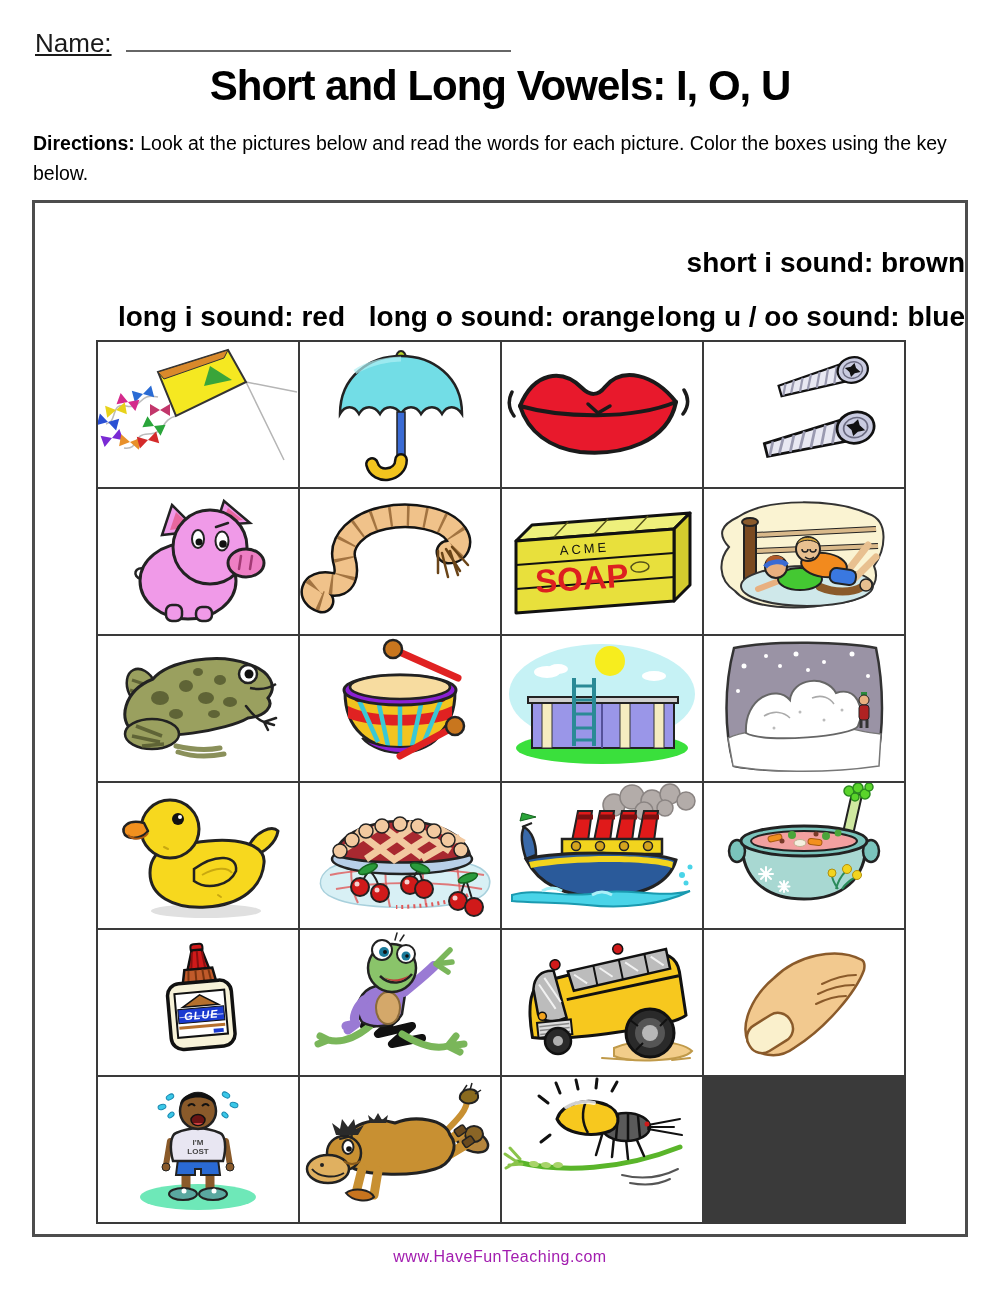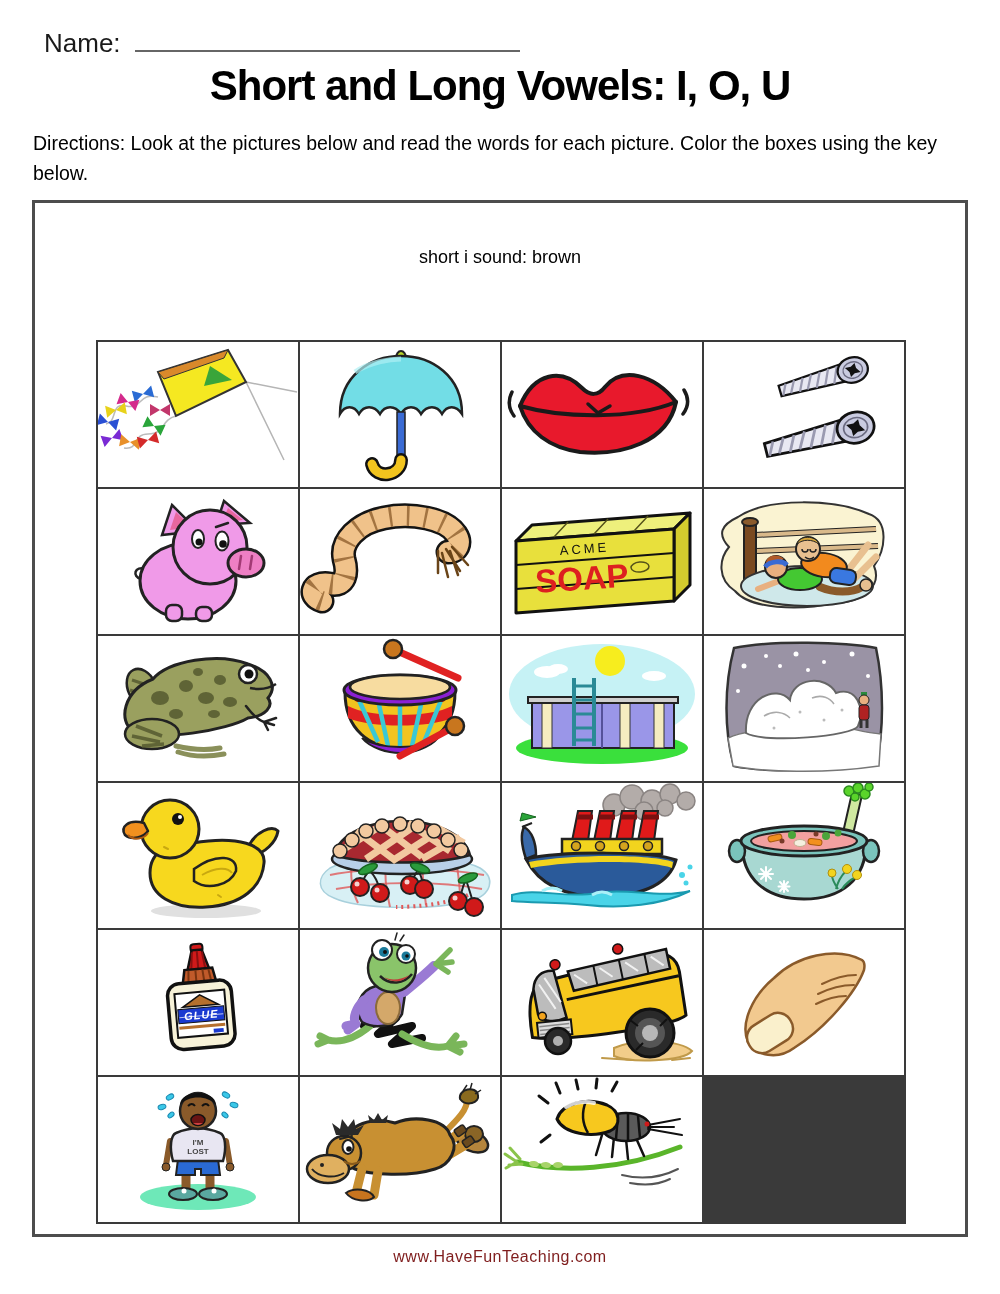--- a/index.html
+++ b/index.html
@@ -1,46 +1,51 @@
 <!DOCTYPE html>
 <html><head>
 <meta charset="utf-8">
 <style>
   html,body{margin:0;padding:0;background:#fff;}
   body{width:1000px;height:1294px;position:relative;font-family:"Liberation Sans",sans-serif;color:#000;overflow:hidden;}
-  .name-row{position:absolute;top:26px;left:44px;font-size:26px;color:#1a1a1a;}
+  .name-row{position:absolute;top:26px;left:35px;font-size:26px;color:#1a1a1a;text-decoration:underline;}
   .name-line{display:inline-block;width:385px;height:24px;border-bottom:2px solid #666;margin-left:14px;vertical-align:baseline;}
   .title{position:absolute;top:62px;left:0;width:1000px;text-align:center;font-size:42px;font-weight:bold;letter-spacing:-1px;}
   .directions{position:absolute;top:128px;left:33px;width:945px;font-size:19.5px;line-height:1.55;}
-  .directions b{font-weight:normal;}
+  .directions b{font-weight:bold;}
   .box{position:absolute;left:32px;top:200px;width:930px;height:1031px;border:3px solid #4d4d4d;}
   .key-row{position:absolute;left:0;width:100%;display:flex;}
   .key-row.r1{top:44px;}
   .key-row.r2{top:98px;}
-  .key-cell{flex:1;text-align:center;font-weight:normal;font-size:18px;}
+  .key-cell{flex:1;text-align:right;font-weight:bold;font-size:28px;}
   .picture-grid{position:absolute;left:61px;top:137px;display:grid;grid-template-columns:repeat(4,200px);grid-auto-rows:145px;gap:2px;background:#3a3a3a;border:2px solid #3a3a3a;width:max-content;}
   .cell{background:#fff;display:flex;align-items:center;justify-content:center;overflow:hidden;}
   .cell svg{display:block;width:200px;height:145px;}
-  .footer{position:absolute;top:1248px;left:0;width:1000px;text-align:center;font-size:16px;color:#7f1d1d;letter-spacing:.5px;}
+  .footer{position:absolute;top:1248px;left:0;width:1000px;text-align:center;font-size:16px;color:#a21caf;letter-spacing:.5px;}
   svg text{font-family:"Liberation Sans",sans-serif;}
 </style>
 </head>
 <body>
 
 <div class="name-row">
   <span>Name:</span><span class="name-line"></span>
 </div>
 
 <div class="title">Short and Long Vowels: I, O, U</div>
 
 <div class="directions"><b>Directions:</b><span> Look at the pictures below and read the words for each picture. Color the boxes using the key below.</span></div>
 
 <div class="box">
   <div class="key-row r1">
     <div class="key-cell">short i sound: brown</div>
+  </div>
+  <div class="key-row r2">
+    <div class="key-cell">long i sound: red</div>
+    <div class="key-cell">long o sound: orange</div>
+    <div class="key-cell">long u / oo sound: blue</div>
   </div>
   <div class="picture-grid">
       <div class="cell">
         <svg viewBox="0 0 200 145">
 <defs>
             <g id="b">
               <path d="M-10,-6 L0,0 L-10,6 Z M10,-6 L0,0 L10,6 Z"></path>
             </g>
           </defs>
 <path d="M148,40 L199,50 M148,40 L186,118" stroke="#b5b5b5" stroke-width="1.5" fill="none"></path>

